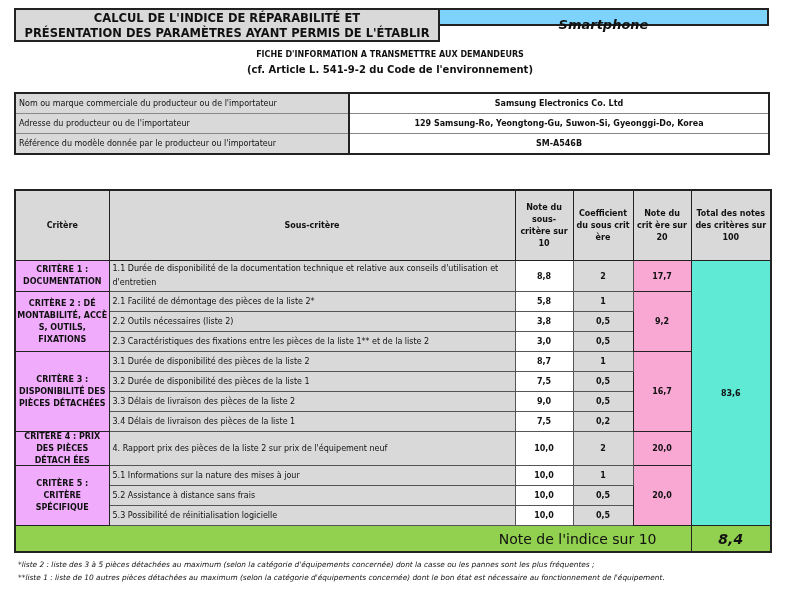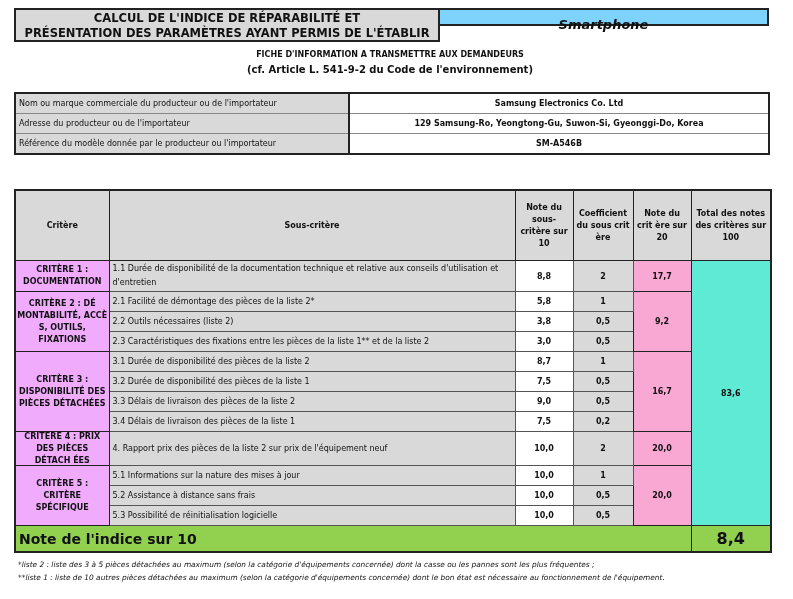--- a/index.html
+++ b/index.html
@@ -27,22 +27,22 @@
   .main { position:absolute; left:14px; top:189px; width:756px; border:2px solid #222; }
   .main th { background:#d9d9d9; font-size:8px; font-weight:bold; height:69px; border:1.5px solid #222; padding:0 2px; line-height:12px; }
   .main td { font-size:8px; border:1px solid #555; padding:0 3px; height:19px; }
   .main td.crit { background:#f0abfc; font-weight:bold; text-align:center; border:1.5px solid #222; line-height:12px; padding:0 1px; }
   .main td.sc { background:#d9d9d9; border-left:1.5px solid #222; line-height:14px; }
   .main td.note { background:#fff; text-align:center; font-weight:bold; border-left:1.5px solid #222; }
   .main td.coef { background:#d9d9d9; text-align:center; font-weight:bold; }
   .main td.ncrit { background:#f9a8d4; text-align:center; font-weight:bold; border:1.5px solid #222; }
   .main td.total { background:#5eead4; text-align:center; font-weight:bold; border:1.5px solid #222; }
   .main tr.final td { background:#92d050; height:25px; border:1.5px solid #222; }
-  .main td.final-label { font-weight:bold; font-size:14px; padding-right:34px; }
-  .main td.final-val { text-align:center; font-weight:bold; font-size:16px; }
+  .main td.final-label { text-align:right; font-weight:normal; font-size:14px; padding-right:34px; }
+  .main td.final-val { text-align:center; font-weight:bold; font-size:14px;font-style:italic; }
   .clip { height:33px; overflow:hidden; display:flex; align-items:center; justify-content:center; }
   .clip span { display:block; }
 
   .foot { left:18px; font-style:italic; font-size:7.4px; line-height:10px; white-space:nowrap; }
 </style>
 </head>
 <body>
 
 <div class="abs hdr-title">
   <div>CALCUL DE L'INDICE DE RÉPARABILITÉ ET</div>

